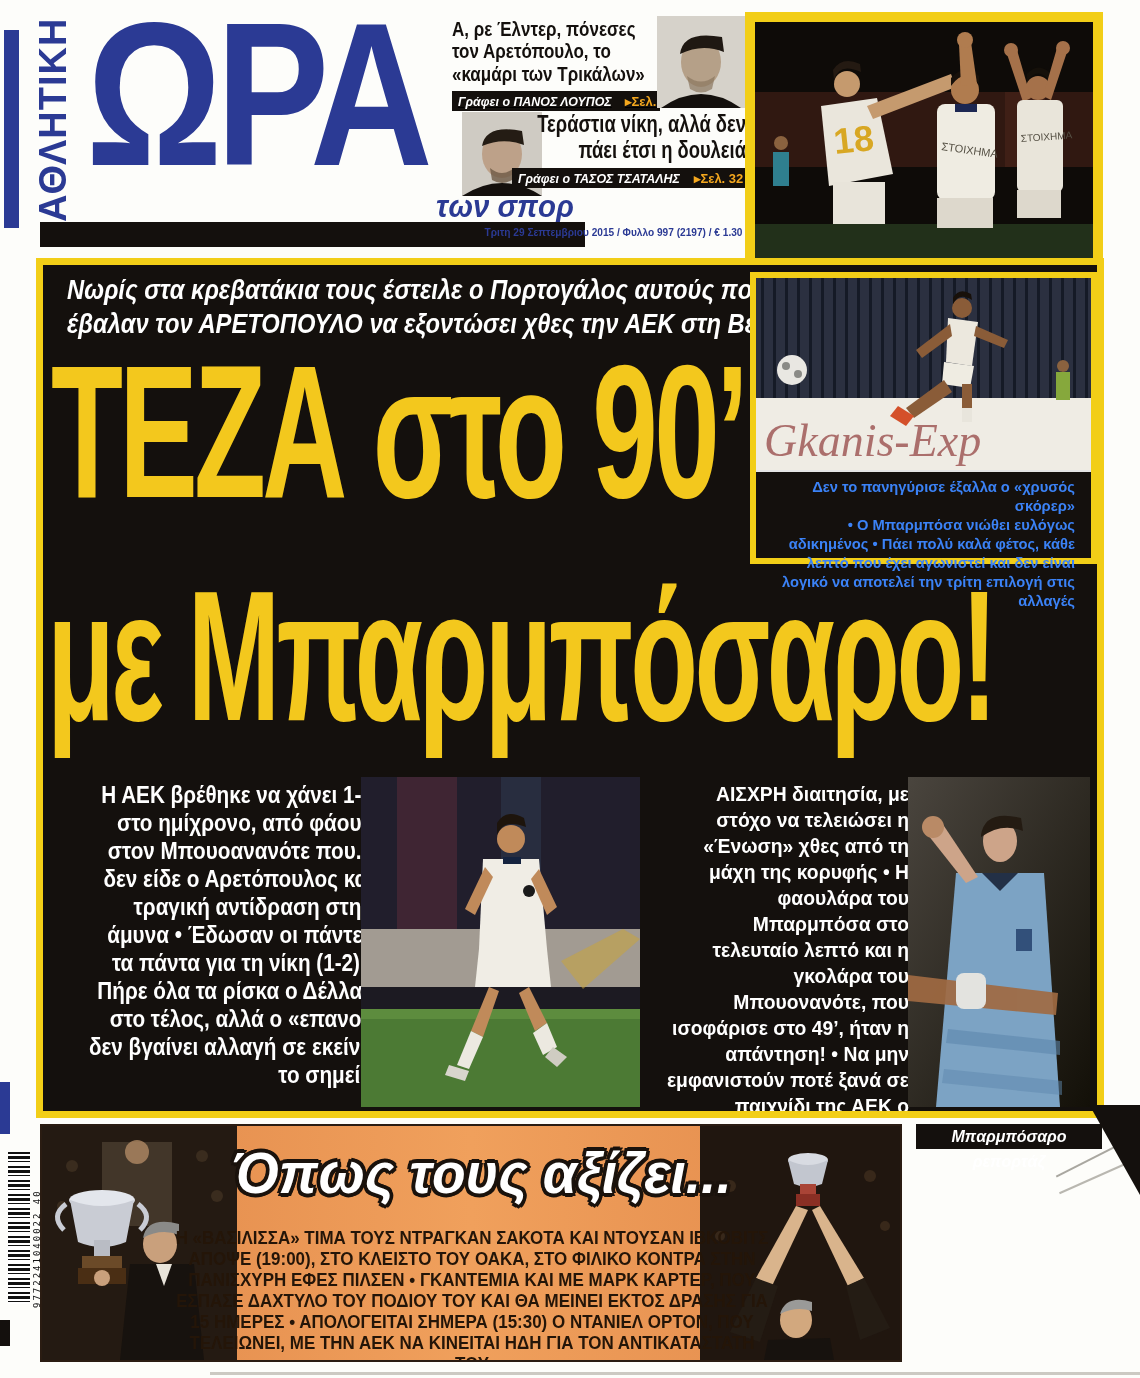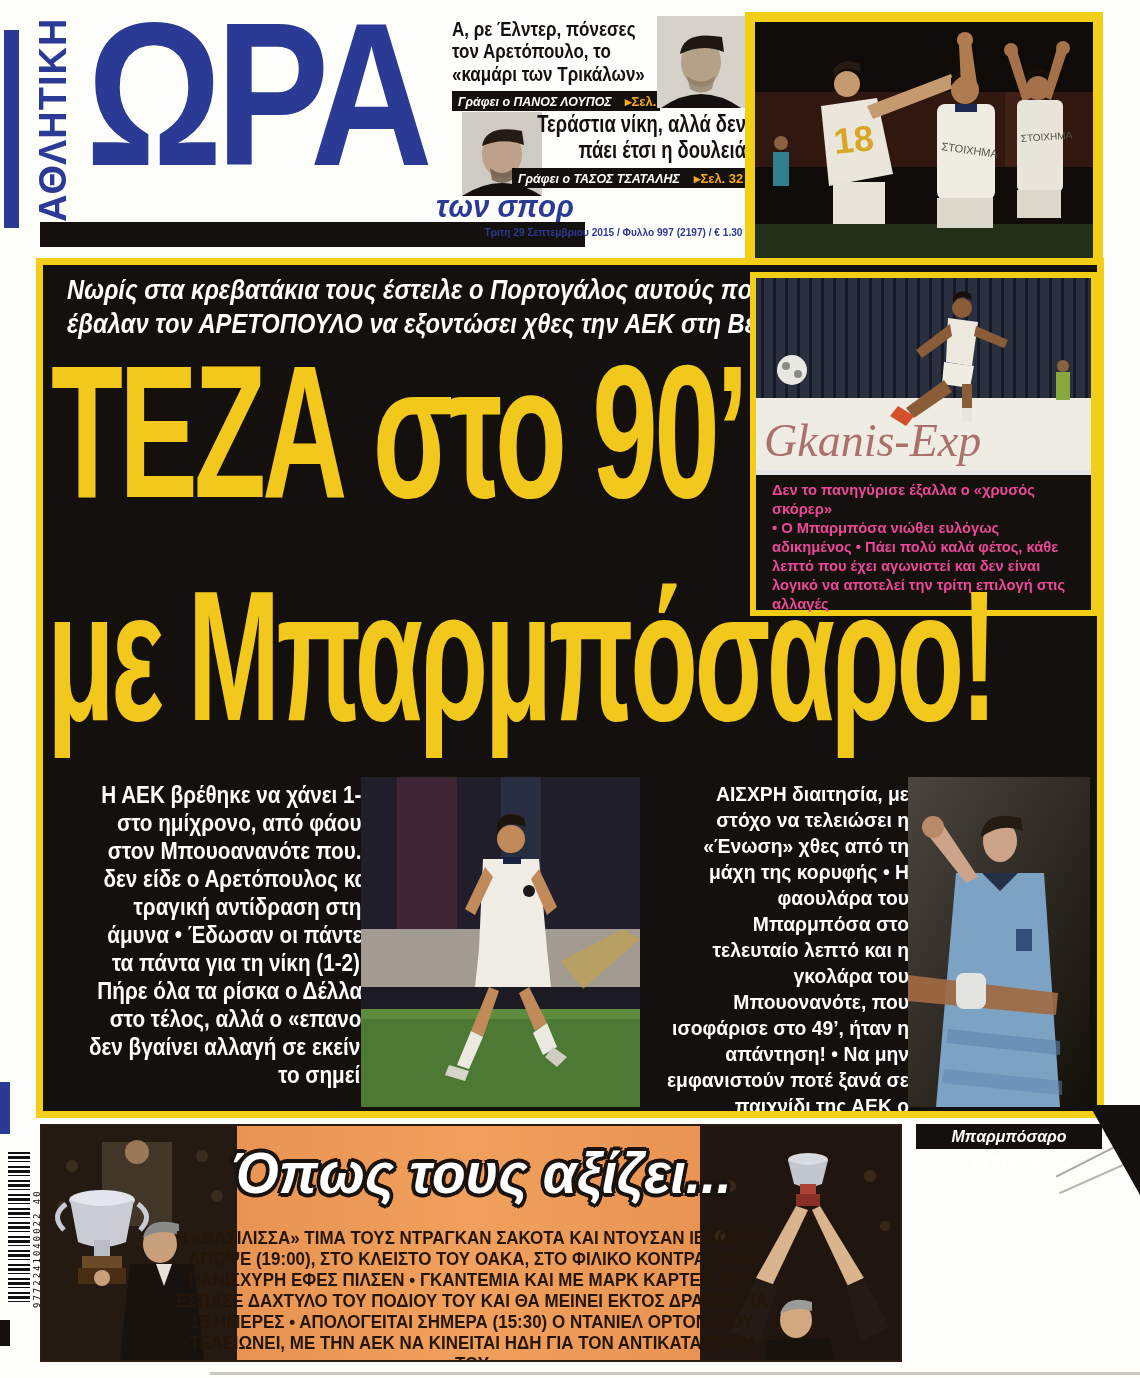--- a/index.html
+++ b/index.html
@@ -44,24 +44,24 @@
   
   #main-region{left:36px;top:258px;width:1068px;height:860px;background:#14100d;
     border:7px solid #f2ce17;box-sizing:border-box;overflow:hidden;}
   .kicker-line{position:absolute;left:24px;color:#fff;font-weight:bold;font-style:italic;font-size:27px;
     white-space:nowrap;transform:scaleX(.88);transform-origin:left top;}
   #headline1{position:absolute;left:8px;top:74px;color:#f3c81d;font-weight:bold;font-size:190px;
     line-height:185px;white-space:nowrap;letter-spacing:-6px;transform:scale(.62,1);transform-origin:left top;}
   #headline2{position:absolute;left:4px;top:296px;color:#f3c81d;font-weight:bold;font-size:185px;
     line-height:190px;white-space:nowrap;letter-spacing:-6px;transform:scale(.60,1);transform-origin:left top;}
 
-  #story-photo-box{position:absolute;left:707px;top:7px;width:347px;height:344px;
+  #story-photo-box{position:absolute;left:707px;top:7px;width:347px;height:292px;
     border:6px solid #f2ce17;box-sizing:border-box;background:#14100d;}
   #story-photo{width:100%;height:192px;overflow:hidden;background:#262b36;}
-  #story-caption{border-top:5px solid #e5e5e5;padding:5px 8px 4px 8px;color:#ec4899;text-align:left;}
+  #story-caption{border-top:2px solid #e5e5e5;padding:5px 8px 4px 8px;color:#3b82f6;text-align:right;}
   #story-caption .cap1{display:block;font-weight:bold;font-size:15.5px;line-height:19px;transform:scaleX(.95);
     transform-origin:center top;}
   #story-caption .cap2{display:block;font-weight:bold;font-size:15.5px;line-height:19px;transform:scaleX(.95);
     transform-origin:center top;}
 
   #left-column{position:absolute;left:12px;top:516px;width:318px;text-align:right;color:#fff;
     font-weight:bold;font-size:23px;line-height:28px;transform:scaleX(.9);transform-origin:right top;}
   #right-column{position:absolute;left:600px;top:516px;width:266px;text-align:right;color:#fff;
     font-weight:bold;font-size:21px;line-height:26px;transform:scaleX(.92);transform-origin:right top;}
   #center-photo{position:absolute;left:318px;top:512px;width:279px;height:330px;background:#211e2c;overflow:hidden;}

